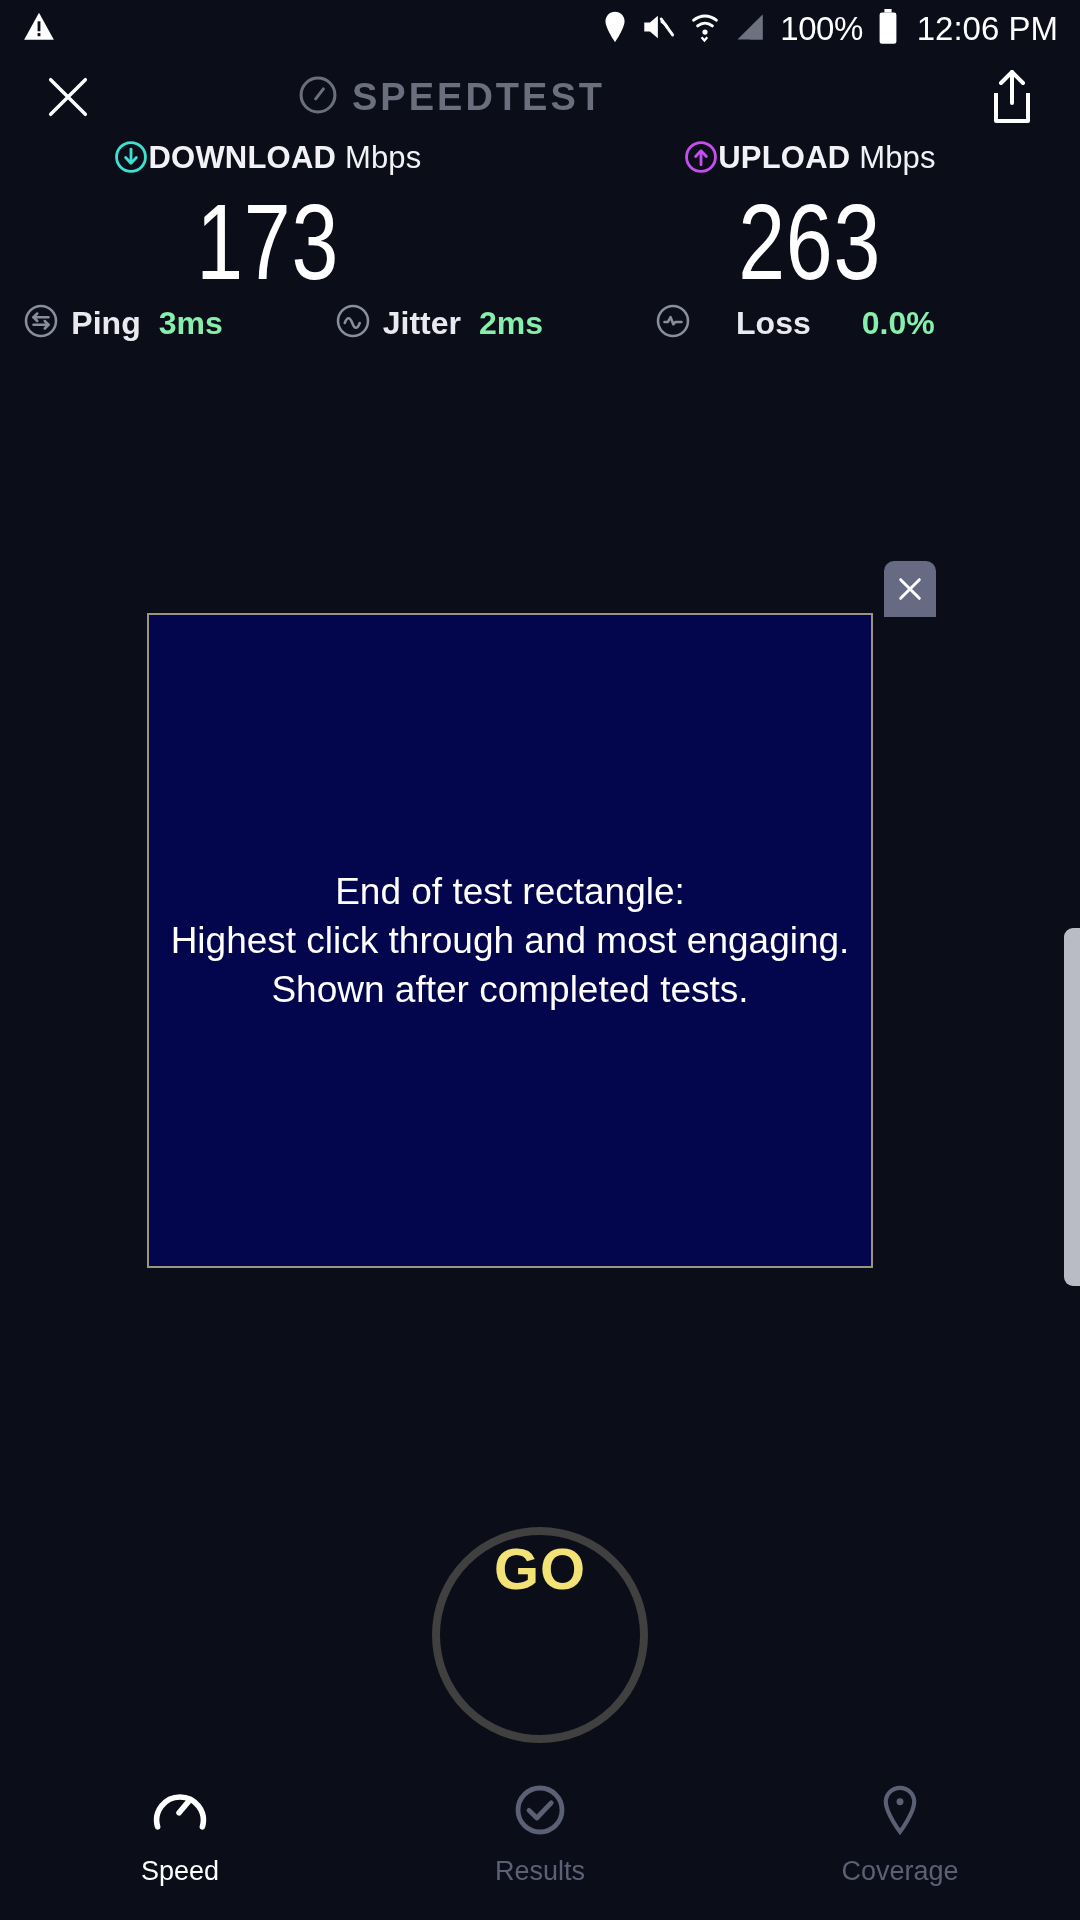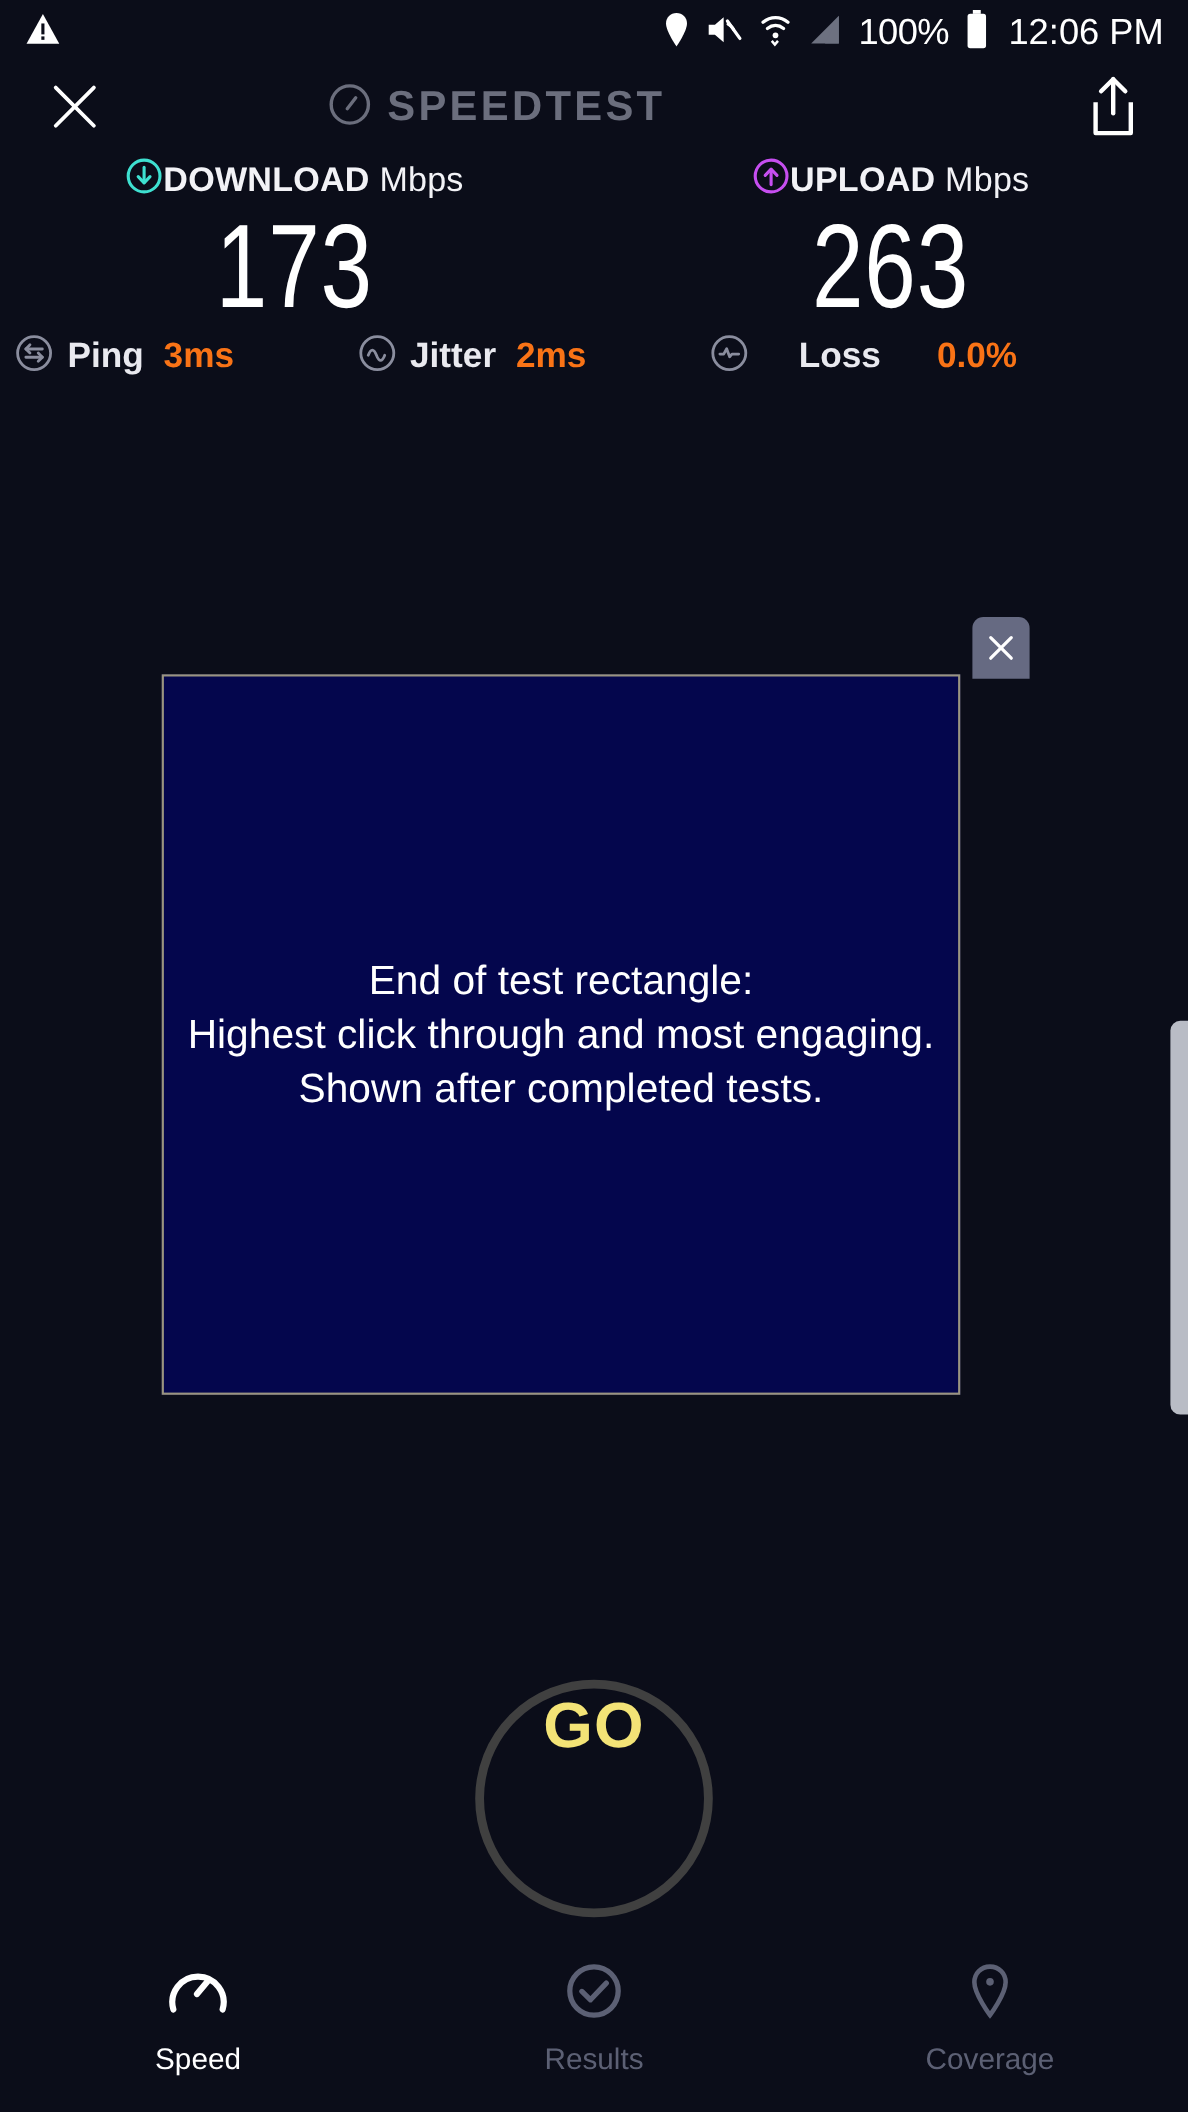--- a/index.html
+++ b/index.html
@@ -35,40 +35,40 @@
   }
   .hdr-brand-text {
     color:#6b6e7d; font-size:38px; font-weight:700; letter-spacing:3px;
   }
   .hdr-share { margin-left:auto; width:56px; height:60px; display:flex; align-items:center; justify-content:center; }
 
   
   .results { position:absolute; top:140px; left:0; width:1080px; }
   .res-row { display:flex; justify-content:center; gap:100px; }
   .res-col { width:420px; display:flex; flex-direction:column; align-items:center; }
-  .res-head { display:flex; align-items:flex-end; height:42px; }
+  .res-head { display:flex; align-items:flex-start; height:42px; }
   .res-label { color:#f2f2f6; font-size:31px; font-weight:700; letter-spacing:.2px; }
   .res-label .unit { font-weight:400; }
   .res-value {
     color:#ffffff; font-size:108px; font-weight:300; line-height:1;
     margin-top:6px; letter-spacing:1px;
     font-family:"Liberation Sans", sans-serif;
     transform:scaleX(0.78); transform-origin:center top;
   }
   .res-dl { transform:translateX(-12px); }
   .res-ul { transform:translateX(10px); }
 
   
   .pjl {
-    position:absolute; top:296px; left:8px; width:912px;
+    position:absolute; top:296px; left:18px; width:912px;
     display:flex; align-items:center; justify-content:center;
   }
   .pjl-item { display:flex; align-items:center; gap:12px; }
   .pjl-name { color:#e9e9ef; font-size:32px; font-weight:700; }
-  .pjl-val  { color:#f97316; font-size:32px; font-weight:700; margin-left:6px; }
+  .pjl-val  { color:#86efac; font-size:32px; font-weight:700; margin-left:6px; }
   .pjl-sep { width:2px; height:54px; background:#3b3e52; margin:0 56px; }
   .pjl-p { margin-left:10px; }
   .pjl-l { margin-right:0px;gap:45px; }
 
   
   .ad-wrap { position:absolute; left:147px; top:613px; width:726px; height:655px; }
   .ad-rect {
     position:absolute; inset:0;
     background:#04064d; border:2px solid #9a9480;
     display:flex; align-items:center; justify-content:center;

